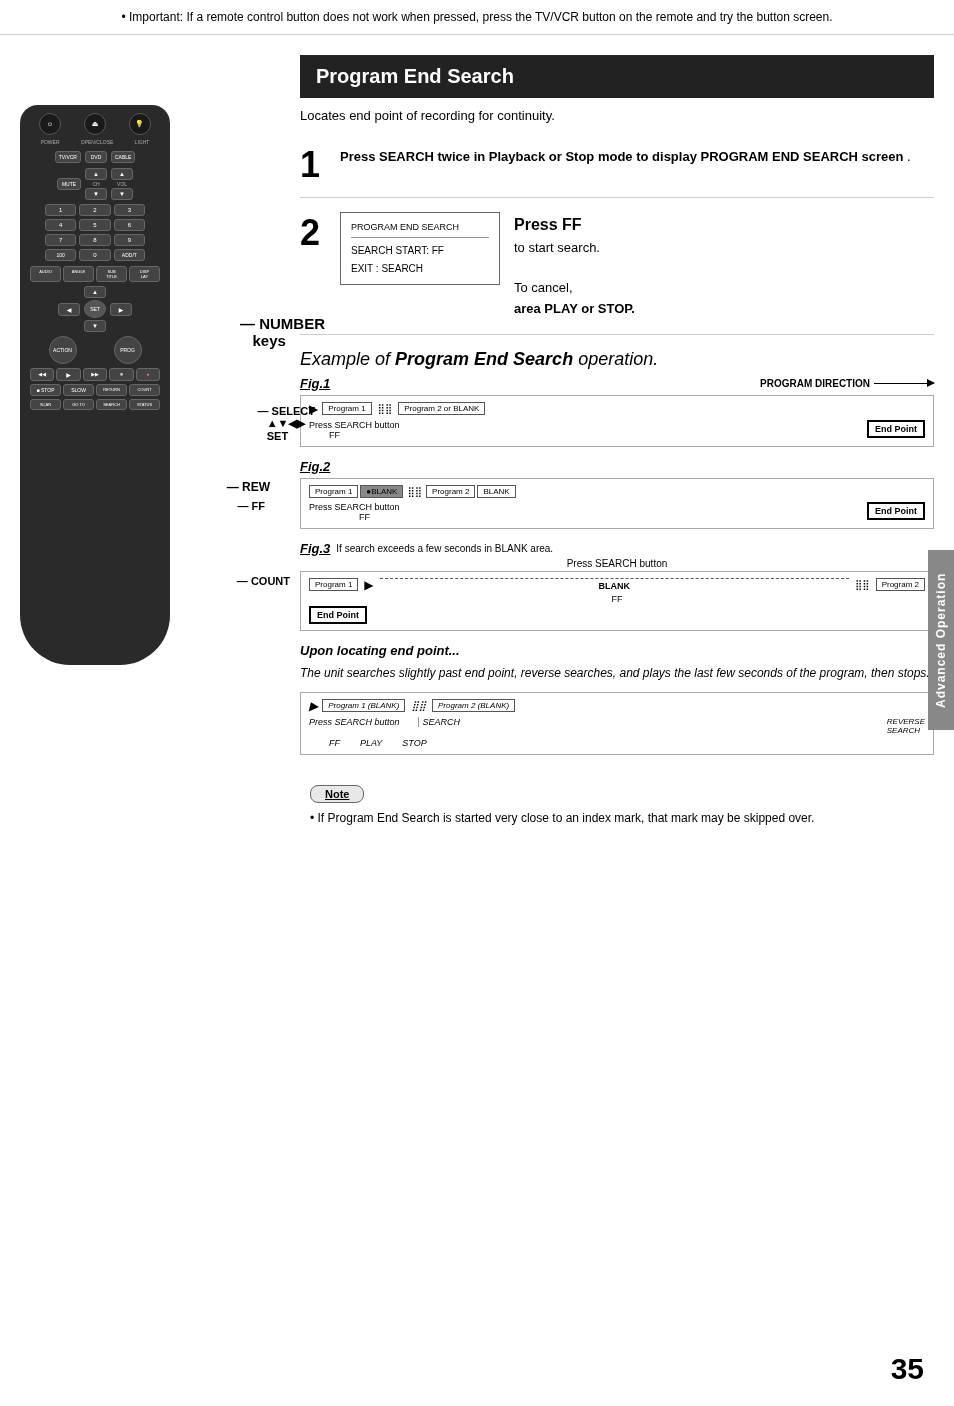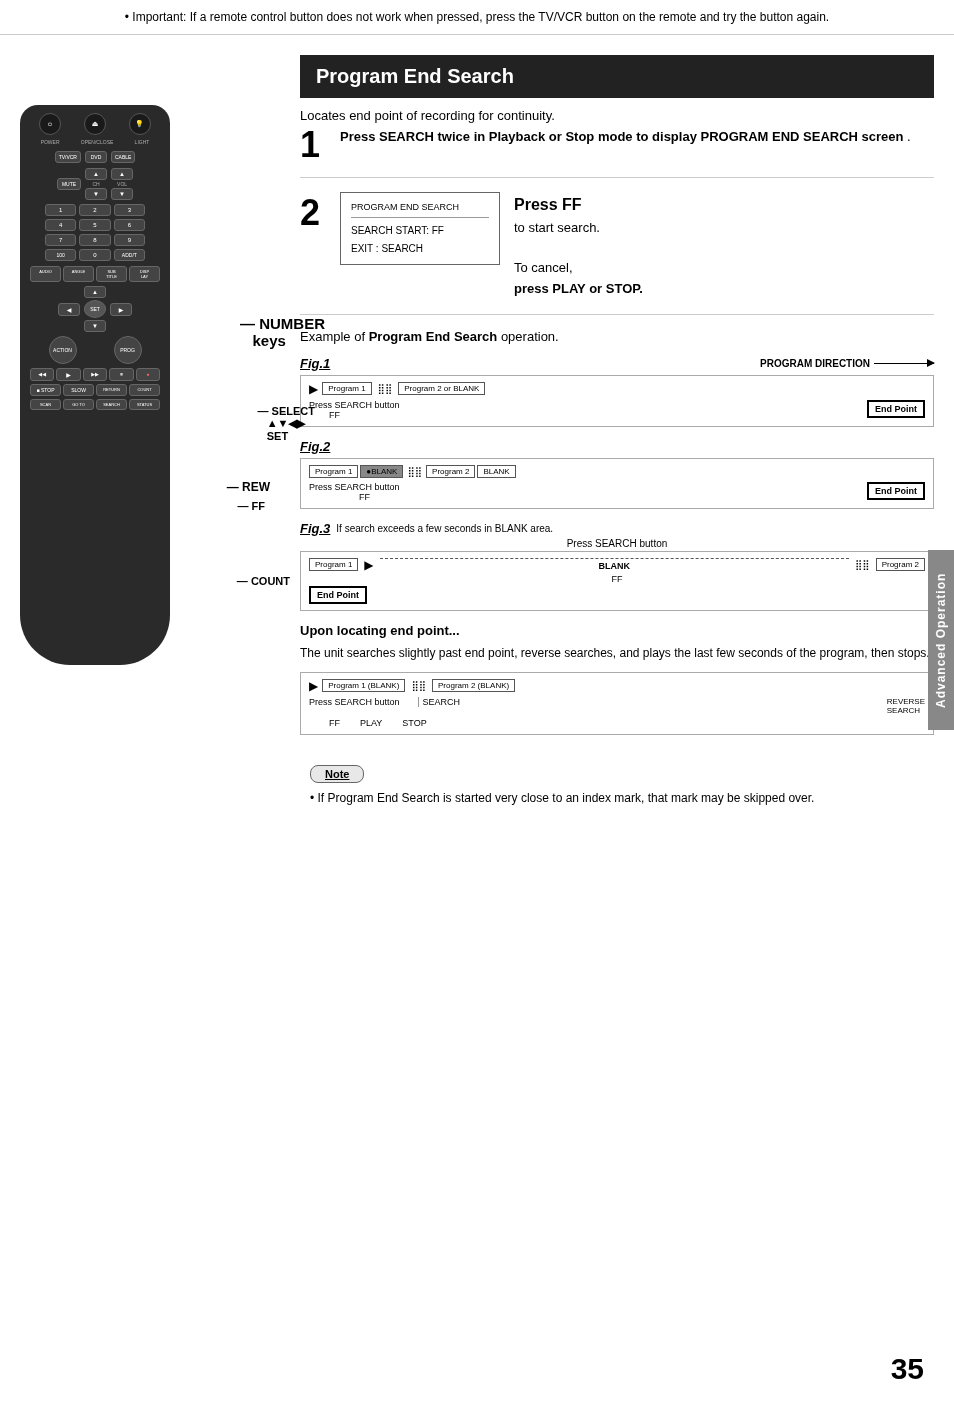--- a/index.html
+++ b/index.html
@@ -48,21 +48,21 @@
       background: #222;
       color: #fff;
       font-size: 20px;
       font-weight: bold;
       padding: 10px 16px;
       margin-bottom: 10px;
     }
 
     .section-subtitle {
       font-size: 13px;
-      margin-bottom: 4px;
+      margin-bottom: 24px;
     }
 
     
     .step {
       display: flex;
       margin-bottom: 14px;
       border-bottom: 1px solid #ccc;
       padding-bottom: 14px;
     }
 
@@ -124,22 +124,23 @@
       font-weight: bold;
       font-size: 15px;
     }
 
     .step2-instruction .cancel-text {
       margin-top: 20px;
     }
 
     
     .example-title {
-      font-size: 13px;
-      margin-bottom: 12px;
+      font-size: 18px;
+      margin-bottom: 6px;
+      font-style: italic;
     }
 
     .example-title strong {
       font-weight: bold;
     }
 
     
     .fig-container {
       margin-bottom: 12px;
     }
@@ -260,21 +261,21 @@
     }
 
     .seg-filled {
       background: #888;
     }
   </style>
 </head>
 <body>
 
 <div class="top-notice">
-  <span>• Important: If a remote control button does not work when pressed, press the TV/VCR button on the remote and try the button again.</span>
+  <span>• Important: If a remote control button does not work when pressed, press the TV/VCR button on the remote and try the button screen.</span>
 </div>
 
 <div class="main-layout">
 
   <div class="left-panel">
     <div class="remote-wrapper" style="position:relative; margin-top: 40px;">
       <div class="remote-body" style="width:150px; min-height:560px; border-radius:18px 18px 50px 50px; padding:8px 10px 20px;">
 
         <div class="remote-row" style="justify-content:space-around; margin-bottom:4px;">
           <div class="remote-btn-round" style="background:#1a1a1a; border:1px solid #555; font-size:5px; width:22px; height:22px;">⏻</div>
@@ -421,21 +422,21 @@
           <span>EXIT : SEARCH</span>
         </div>
       </div>
       <div class="step2-instruction">
         <div class="press-ff" style="font-size:16px; font-weight:bold;">
           <span>Press FF</span>
         </div>
         <div><span>to start search.</span></div>
         <div class="cancel-text">
           <div><span>To cancel,</span></div>
-          <div><strong><span>press PLAY or STOP.</span></strong></div>
+          <div><strong><span>area PLAY or STOP.</span></strong></div>
         </div>
       </div>
     </div>
 
     <div class="example-title">
       <span>Example of</span> <strong>Program End Search</strong><span> operation.</span>
     </div>
 
     <div class="fig-container">
       <div style="display:flex; justify-content:space-between; align-items:center;">
@@ -506,21 +507,21 @@
           <span style="font-size:10px; margin:0 4px;">⣿⣿</span>
           <span class="seg">Program 2</span>
         </div>
         <div style="font-size:9px; text-align:center; margin-top:2px;">FF</div>
         <div style="border:2px solid #000; padding:2px 6px; font-weight:bold; font-size:9px; display:inline-block; margin-top:2px;">
           <span>End Point</span>
         </div>
       </div>
     </div>
 
-    <div class="fig-container" style="margin-top:10px;">
+    <div class="fig-container" style="margin-top:10px;font-style:italic;">
       <div class="locating-title">
         <span>Upon locating end point...</span>
       </div>
       <div class="locating-text">
         <span>The unit searches slightly past end point, reverse searches, and plays the last few seconds of the program, then stops.</span>
       </div>
       <div class="bottom-diagram">
         <div class="diagram-row" style="margin-bottom:4px;">
           <span style="font-size:12px; margin-right:2px;">▶</span>
           <span class="seg">Program 1 (BLANK)</span>

